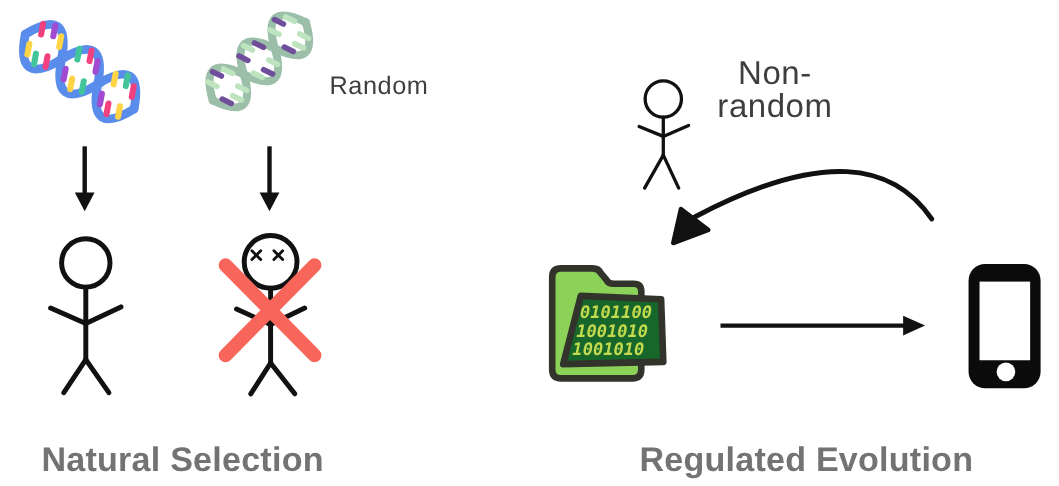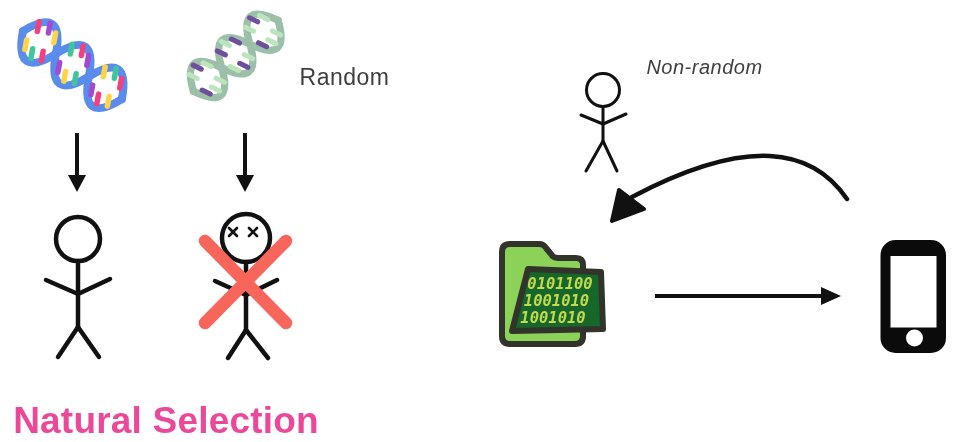--- a/index.html
+++ b/index.html
@@ -8,22 +8,22 @@
     font-family:"Liberation Sans", sans-serif;
   }
   .stage{position:absolute;inset:0;}
   svg{position:absolute;left:0;top:0;}
   .annotation{
     position:absolute;text-align:center;color:#3e3e3e;
     font-size:23px;line-height:31px;letter-spacing:0.5px;
   }
   .annotation span{display:block;}
   .panel-title{
-    position:absolute;text-align:center;color:#ec4899;
-    font-size:37px;font-weight:700;letter-spacing:0.2px;
+    position:absolute;text-align:center;color:#737373;
+    font-size:31px;font-weight:700;letter-spacing:0.2px;
   }
   .binary-text{
     font-family:"DejaVu Sans Mono", monospace;
     font-weight:bold;font-style:italic;font-size:15.5px;
   }
 </style>
 </head>
 <body>
 
 <div class="stage">
@@ -152,20 +152,21 @@
       <rect x="4.5" y="8" width="65.5" height="113" rx="15" fill="#0b0b0b"></rect>
       <rect x="14.5" y="24" width="46" height="71.5" fill="#ffffff"></rect>
       <circle cx="38.5" cy="106" r="8.5" fill="#ffffff"></circle>
     </g>
   </svg>
 
   <div class="annotation" style="left:272px;top:62px;width:145px;text-align:center;">
     <span>Random</span>
   </div>
 
-  <div class="annotation" style="left:632px;top:52px;width:145px;font-size:20px;line-height:30px;font-style:italic;">
+  <div class="annotation" style="left:632px;top:52px;width:145px;font-size:30px;line-height:30px;">
     <span>Non-random</span>
   </div>
 
   <div class="panel-title" style="left:0px;top:400px;width:332px;">Natural Selection</div>
 
+  <div class="panel-title" style="left:557px;top:400px;width:352px;">Regulated Evolution</div>
 
 </div>
 
 </body></html>

